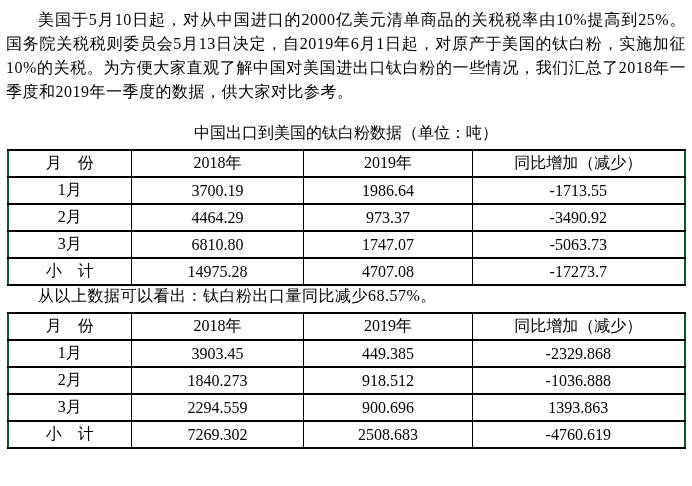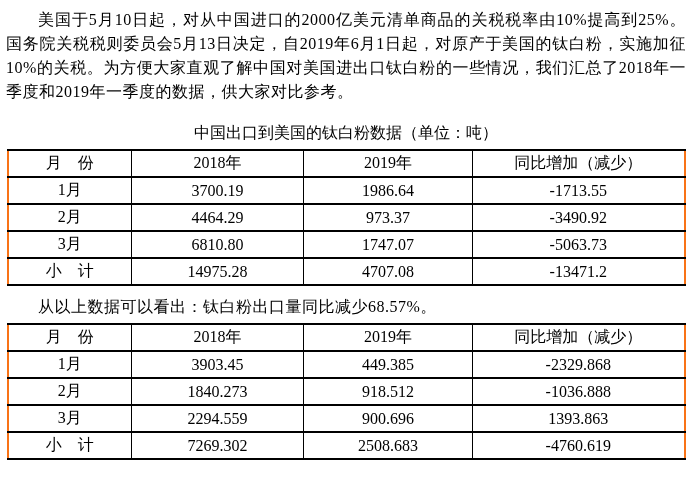--- a/index.html
+++ b/index.html
@@ -25,39 +25,38 @@
     font-size: 16px;
     text-align: center;
     margin-top: 19px;
     line-height: 20px;
   }
   table.data {
     border-collapse: collapse;
     margin: 6px auto 0 auto;
     width: 677px;
     table-layout: fixed;
-    border: 2px solid #f97316;
+    border: 2px solid #14532d;
   }
   table.data td {
     border-left: 1px solid #000;
     border-right: 1px solid #000;
     border-top: 2px solid #000;
     border-bottom: 2px solid #000;
     height: 27px;
     text-align: center;
     vertical-align: middle;
     font-size: 16px;
     font-weight: normal;
     padding: 0 2px;
   }
   .observation {
     font-size: 16px;
     line-height: 20px;
     text-indent: 2em;
-    margin-top: 11px;
     letter-spacing: 0.5px;
   }
 </style>
 </head>
 <body>
 
 <div class="page">
 
   <p class="intro">美国于5月10日起，对从中国进口的2000亿美元清单商品的关税税率由10%提高到25%。国务院关税税则委员会5月13日决定，自2019年6月1日起，对原产于美国的钛白粉，实施加征10%的关税。为方便大家直观了解中国对美国进出口钛白粉的一些情况，我们汇总了2018年一季度和2019年一季度的数据，供大家对比参考。</p>
 
@@ -92,21 +91,21 @@
       <tr>
         <td>3月</td>
         <td>6810.80</td>
         <td>1747.07</td>
         <td>-5063.73</td>
       </tr>
       <tr>
         <td>小　计</td>
         <td>14975.28</td>
         <td>4707.08</td>
-        <td>-13471.2</td>
+        <td>-17273.7</td>
       </tr>
     </tbody>
   </table>
 
   <p class="observation">从以上数据可以看出：钛白粉出口量同比减少68.57%。</p>
 
 
   <table class="data">
     <colgroup>
       <col style="width:124px">

